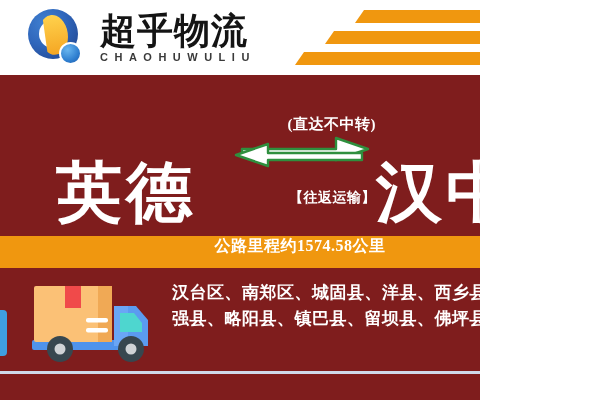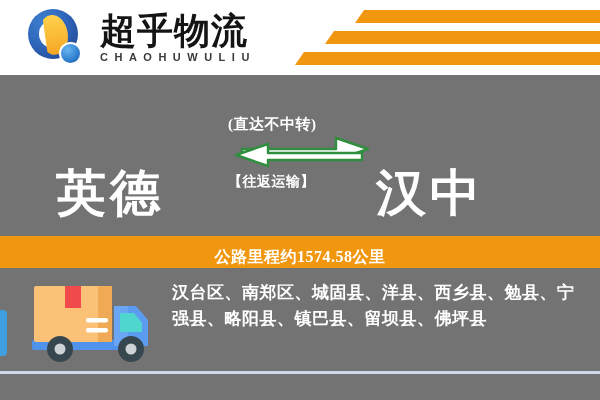--- a/index.html
+++ b/index.html
@@ -10,23 +10,23 @@
   body {
     width: 600px;
     height: 400px;
     overflow: hidden;
     background: #ffffff;
     font-family: "Liberation Serif", "DejaVu Serif", serif;
   }
 
   .poster {
     position: relative;
-    width: 600px;
+    width: 480px;
     height: 400px;
-    background: #737373;
+    background: #7f1d1d;
     overflow: hidden;
   }
 
   
   .header {
     position: absolute;
     left: 0;
     top: 0;
     width: 600px;
     height: 75px;
@@ -135,70 +135,70 @@
     left: 0;
     top: 75px;
     width: 600px;
     height: 161px;
   }
 
   .city {
     position: absolute;
     top: 118px;
     transform: translateY(-50%);
-    font-size: 50px;
+    font-size: 66px;
     font-weight: bold;
     color: #ffffff;
     letter-spacing: 4px;
     line-height: 1;
     white-space: nowrap;
     font-family: "Liberation Serif", "DejaVu Serif", serif;
   }
   .city-from { left: 56px; }
   .city-to   { left: 376px; }
 
   .arrow-block {
     position: absolute;
     left: 228px;
     top: 40px;
     width: 148px;
-    text-align: left;
+    text-align: right;
   }
   .arrow-note-top {
     font-size: 15px;
     color: #ffffff;
     font-weight: bold;
     letter-spacing: 0.5px;
     white-space: nowrap;
     font-family: "Liberation Serif", "DejaVu Serif", serif;
   }
   .arrow-svg-wrap {
     margin-top: 2px;
     height: 34px;
   }
   .arrow-note-bottom {
-    margin-top: 3px;
+    margin-top: 19px;
     font-size: 14px;
     color: #ffffff;
     font-weight: bold;
     letter-spacing: 0.5px;
     white-space: nowrap;
     font-family: "Liberation Serif", "DejaVu Serif", serif;
   }
 
   
   .infobar {
     position: absolute;
     left: 0;
     top: 236px;
     width: 600px;
     height: 32px;
     background: #f0970f;
     display: flex;
-    align-items: flex-end;
+    align-items: flex-start;
     justify-content: center;
     gap: 18px;
   }
   .infobar span {
     font-size: 16px;
     font-weight: bold;
     color: #ffffff;
     letter-spacing: 0.5px;
     white-space: nowrap;
     font-family: "Liberation Serif", "DejaVu Serif", serif;

